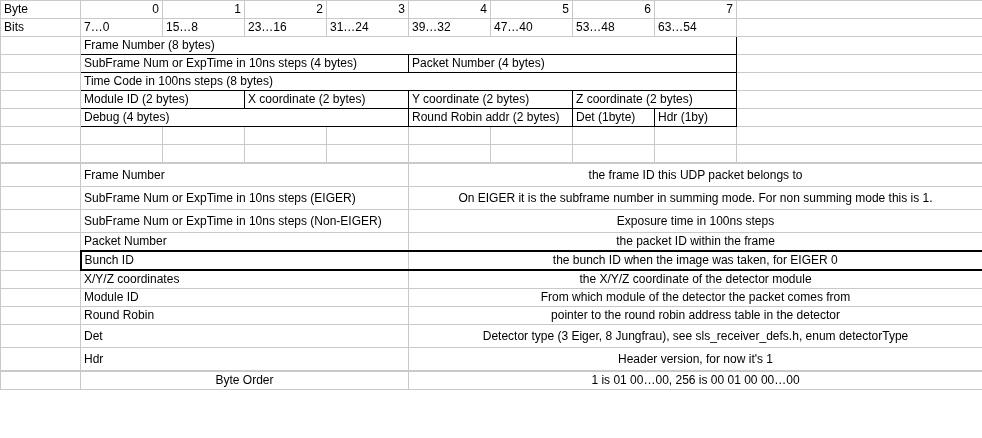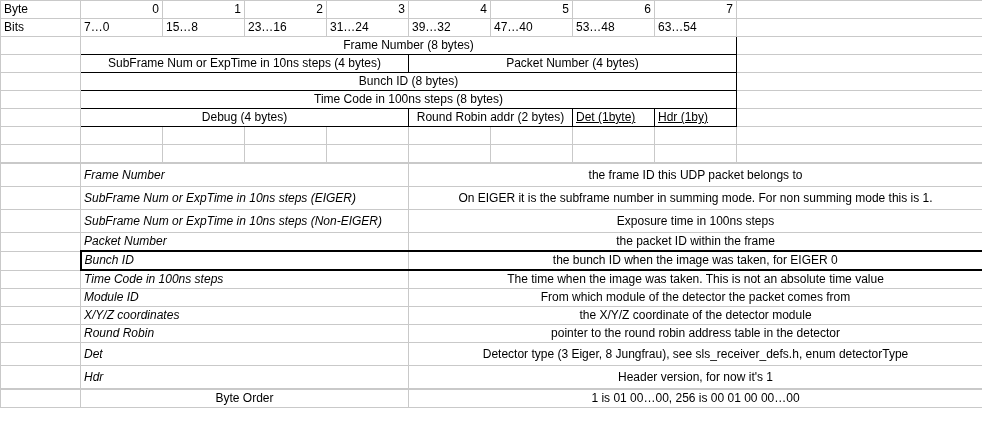--- a/index.html
+++ b/index.html
@@ -35,42 +35,41 @@
     font-size: 12px;
     line-height: 15px;
   }
   td.blank { border: 1px solid #c9c9c9; }
   .c { text-align: center; }
   .r { text-align: right; }
   .l { text-align: left; }
   
   .box {
     border: 1px solid #000000 !important;
-    text-align: center;
+    text-align: left;
   }
   .boxl {
     border: 1px solid #000000 !important;
     text-align: left;
-    text-decoration: underline;
   }
   .hdr-byte td, .hdr-bits td {
     border: 1px solid #c9c9c9;
   }
   .selected {
     border-top: 2px solid #000000 !important;
     border-bottom: 2px solid #000000 !important;
   }
   .sel-left {
     border-left: 2px solid #000000 !important;
     margin-left: 16px;
   }
   .sel-right {
     border-right: 2px solid #000000 !important;
   }
-  .desc-label { text-align: left; font-style: italic; }
+  .desc-label { text-align: left; }
   .desc-text { text-align: center; }
   .tall { height: 23px; }
 </style>
 </head>
 <body>
 
 <div class="sheet">
   <table class="grid">
     <colgroup>
       <col style="width:80px">
@@ -118,26 +117,29 @@
         <td class="blank"></td>
       </tr>
       <tr>
         <td class="blank"></td>
         <td class="box" colspan="4">SubFrame Num or ExpTime in 10ns steps (4 bytes)</td>
         <td class="box" colspan="4">Packet Number (4 bytes)</td>
         <td class="blank"></td>
       </tr>
       <tr>
         <td class="blank"></td>
-        <td class="box" colspan="8">Bunch ID (8 bytes)</td>
-        <td class="blank"></td>
-      </tr>
-      <tr>
-        <td class="blank"></td>
         <td class="box" colspan="8">Time Code in 100ns steps (8 bytes)</td>
+        <td class="blank"></td>
+      </tr>
+      <tr>
+        <td class="blank"></td>
+        <td class="box" colspan="2">Module ID (2 bytes)</td>
+        <td class="box" colspan="2">X coordinate (2 bytes)</td>
+        <td class="box" colspan="2">Y coordinate (2 bytes)</td>
+        <td class="box" colspan="2">Z coordinate (2 bytes)</td>
         <td class="blank"></td>
       </tr>
       <tr>
         <td class="blank"></td>
         <td class="box" colspan="4">Debug (4 bytes)</td>
         <td class="box" colspan="2">Round Robin addr (2 bytes)</td>
         <td class="boxl" colspan="1">Det (1byte)</td>
         <td class="boxl" colspan="1">Hdr  (1by)</td>
         <td class="blank"></td>
       </tr>
@@ -196,32 +198,27 @@
         <td class="desc-label">Packet Number</td>
         <td class="desc-text">the packet ID within the frame</td>
       </tr>
       <tr>
         <td class="blank"></td>
         <td class="desc-label selected sel-left">Bunch ID</td>
         <td class="desc-text selected sel-right">the bunch ID when the image was taken, for EIGER 0</td>
       </tr>
       <tr>
         <td class="blank"></td>
-        <td class="desc-label">Time Code in 100ns steps</td>
-        <td class="desc-text">The time when the image was taken. This is not an absolute time value</td>
+        <td class="desc-label">X/Y/Z coordinates</td>
+        <td class="desc-text">the X/Y/Z coordinate of the detector module</td>
       </tr>
       <tr>
         <td class="blank"></td>
         <td class="desc-label">Module ID</td>
         <td class="desc-text">From which module of the detector the packet comes from</td>
-      </tr>
-      <tr>
-        <td class="blank"></td>
-        <td class="desc-label">X/Y/Z coordinates</td>
-        <td class="desc-text">the X/Y/Z coordinate of the detector module</td>
       </tr>
       <tr>
         <td class="blank"></td>
         <td class="desc-label">Round Robin</td>
         <td class="desc-text">pointer to the round robin address table in the detector</td>
       </tr>
       <tr class="tall">
         <td class="blank"></td>
         <td class="desc-label">Det</td>
         <td class="desc-text">Detector type (3 Eiger, 8 Jungfrau), see sls_receiver_defs.h, enum detectorType</td>

